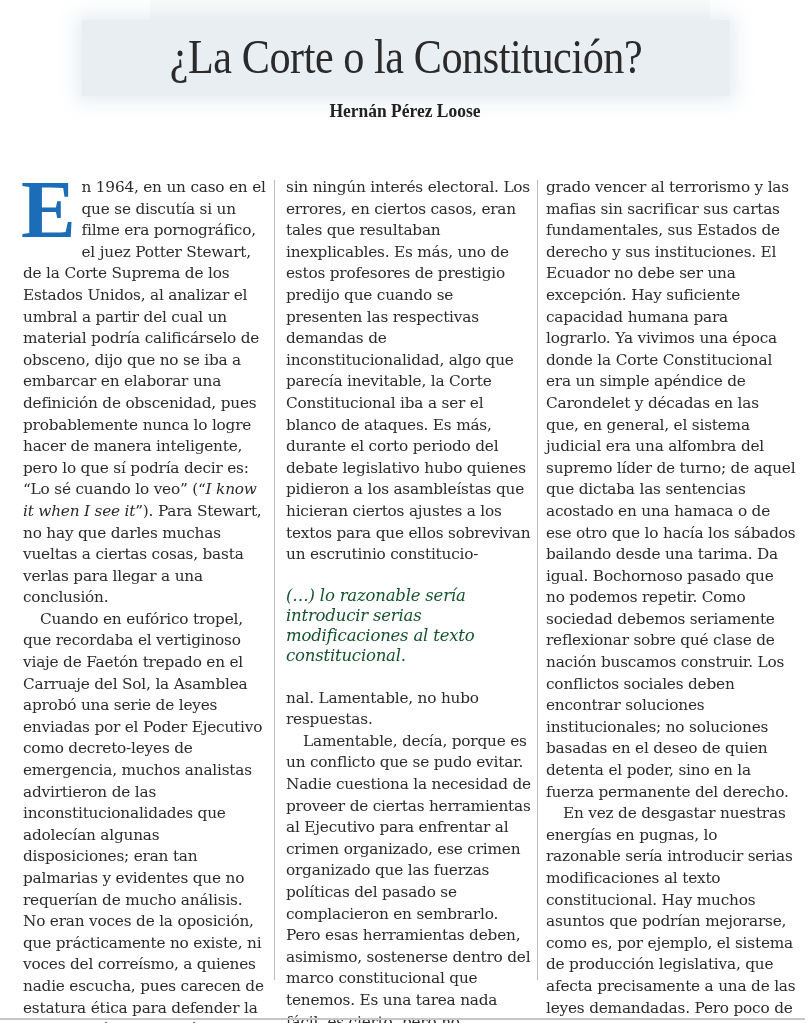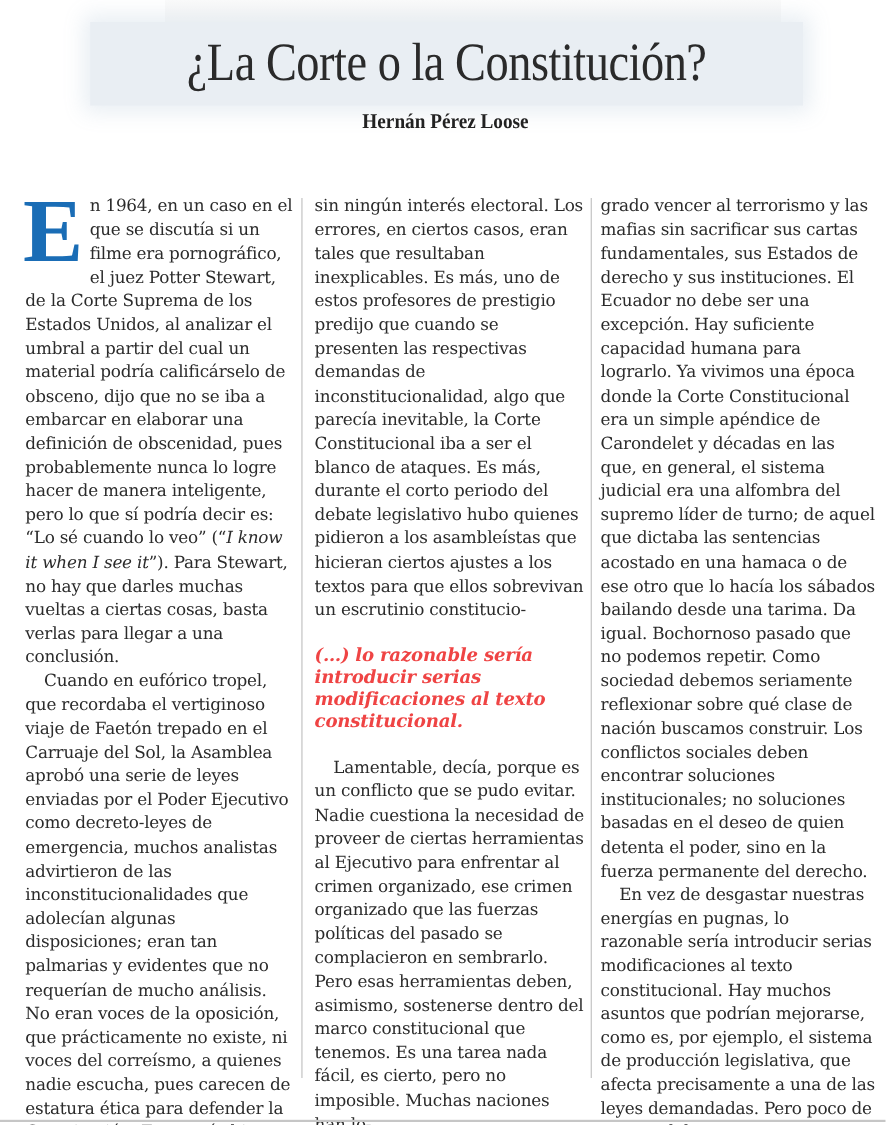--- a/index.html
+++ b/index.html
@@ -45,22 +45,22 @@
     position: absolute; width: 1px; background: #bdbdbd;
   }
   .r1 { left: 274px; top: 180px; height: 800px; }
   .r2 { left: 537px; top: 180px; height: 800px; }
   .dropcap {
     float: left; font-family: "Liberation Serif", serif; font-weight: bold;
     font-size: 82px; line-height: 62px; color: #1a6db6;
     margin: 2px 6px 0 -2px; height: 64px;
   }
   .pull {
-    font-family: "DejaVu Serif", serif; font-style: italic; font-weight: bold;
-    color: #ef4444; font-size: 16.5px; line-height: 20px;
+    font-family: "DejaVu Serif", serif; font-style: italic; font-weight: normal;
+    color: #14532d; font-size: 16.5px; line-height: 20px;
     margin: 20px 0 22px 0;
   }
   .ital { font-style: italic; }
   .rule-bottom {
     position: absolute; left: 0; top: 1018px; width: 805px; height: 2px; background: #c6c6c6;
   }
 </style>
 </head>
 <body>
 
@@ -73,20 +73,21 @@
 <div class="rule-v r2"></div>
 
 <div class="col c1">
   <p><span class="dropcap">E</span><span>n 1964, en un caso en el que se discutía si un filme era pornográfico, el juez Potter Stewart, de la Corte Suprema de los Estados Unidos, al analizar el umbral a partir del cual un material podría calificárselo de obsceno, dijo que no se iba a embarcar en elaborar una definición de obscenidad, pues probablemente nunca lo logre hacer de manera inteligente, pero lo que sí podría decir es: “Lo sé cuando lo veo” (“</span><span class="ital">I know it when I see it</span><span>”). Para Stewart, no hay que darles muchas vueltas a ciertas cosas, basta verlas para llegar a una conclusión.</span></p>
   <p class="indent">Cuando en eufórico tropel, que recordaba el vertiginoso viaje de Faetón trepado en el Carruaje del Sol, la Asamblea aprobó una serie de leyes enviadas por el Poder Ejecutivo como decreto-leyes de emergencia, muchos analistas advirtieron de las inconstitucionalidades que adolecían algunas disposiciones; eran tan palmarias y evidentes que no requerían de mucho análisis. No eran voces de la oposición, que prácticamente no existe, ni voces del correísmo, a quienes nadie escucha, pues carecen de estatura ética para defender la Constitución. Eran, más bien, voces de académicos y expertos en derecho constitucional,</p>
 </div>
 
 <div class="col c2">
   <p>sin ningún interés electoral. Los errores, en ciertos casos, eran tales que resultaban inexplicables. Es más, uno de estos profesores de prestigio predijo que cuando se presenten las respectivas demandas de inconstitucionalidad, algo que parecía inevitable, la Corte Constitucional iba a ser el blanco de ataques. Es más, durante el corto periodo del debate legislativo hubo quienes pidieron a los asambleístas que hicieran ciertos ajustes a los textos para que ellos sobrevivan un escrutinio constitucio-</p>
   <div class="pull">(…) lo razonable sería introducir serias modificaciones al texto constitucional.</div>
+  <p>nal. Lamentable, no hubo respuestas.</p>
   <p class="indent">Lamentable, decía, porque es un conflicto que se pudo evitar. Nadie cuestiona la necesidad de proveer de ciertas herramientas al Ejecutivo para enfrentar al crimen organizado, ese crimen organizado que las fuerzas políticas del pasado se complacieron en sembrarlo. Pero esas herramientas deben, asimismo, sostenerse dentro del marco constitucional que tenemos. Es una tarea nada fácil, es cierto, pero no imposible. Muchas naciones han lo-</p>
 </div>
 
 <div class="col c3">
   <p>grado vencer al terrorismo y las mafias sin sacrificar sus cartas fundamentales, sus Estados de derecho y sus instituciones. El Ecuador no debe ser una excepción. Hay suficiente capacidad humana para lograrlo. Ya vivimos una época donde la Corte Constitucional era un simple apéndice de Carondelet y décadas en las que, en general, el sistema judicial era una alfombra del supremo líder de turno; de aquel que dictaba las sentencias acostado en una hamaca o de ese otro que lo hacía los sábados bailando desde una tarima. Da igual. Bochornoso pasado que no podemos repetir. Como sociedad debemos seriamente reflexionar sobre qué clase de nación buscamos construir. Los conflictos sociales deben encontrar soluciones institucionales; no soluciones basadas en el deseo de quien detenta el poder, sino en la fuerza permanente del derecho.</p>
   <p class="indent"><span>En vez de desgastar nuestras energías en pugnas, lo razonable sería introducir serias modificaciones al texto constitucional. Hay muchos asuntos que podrían mejorarse, como es, por ejemplo, el sistema de producción legislativa, que afecta precisamente a una de las leyes demandadas. Pero poco de esto se debate. </span></p>
 </div>
 
 <div class="rule-bottom"></div>
 

